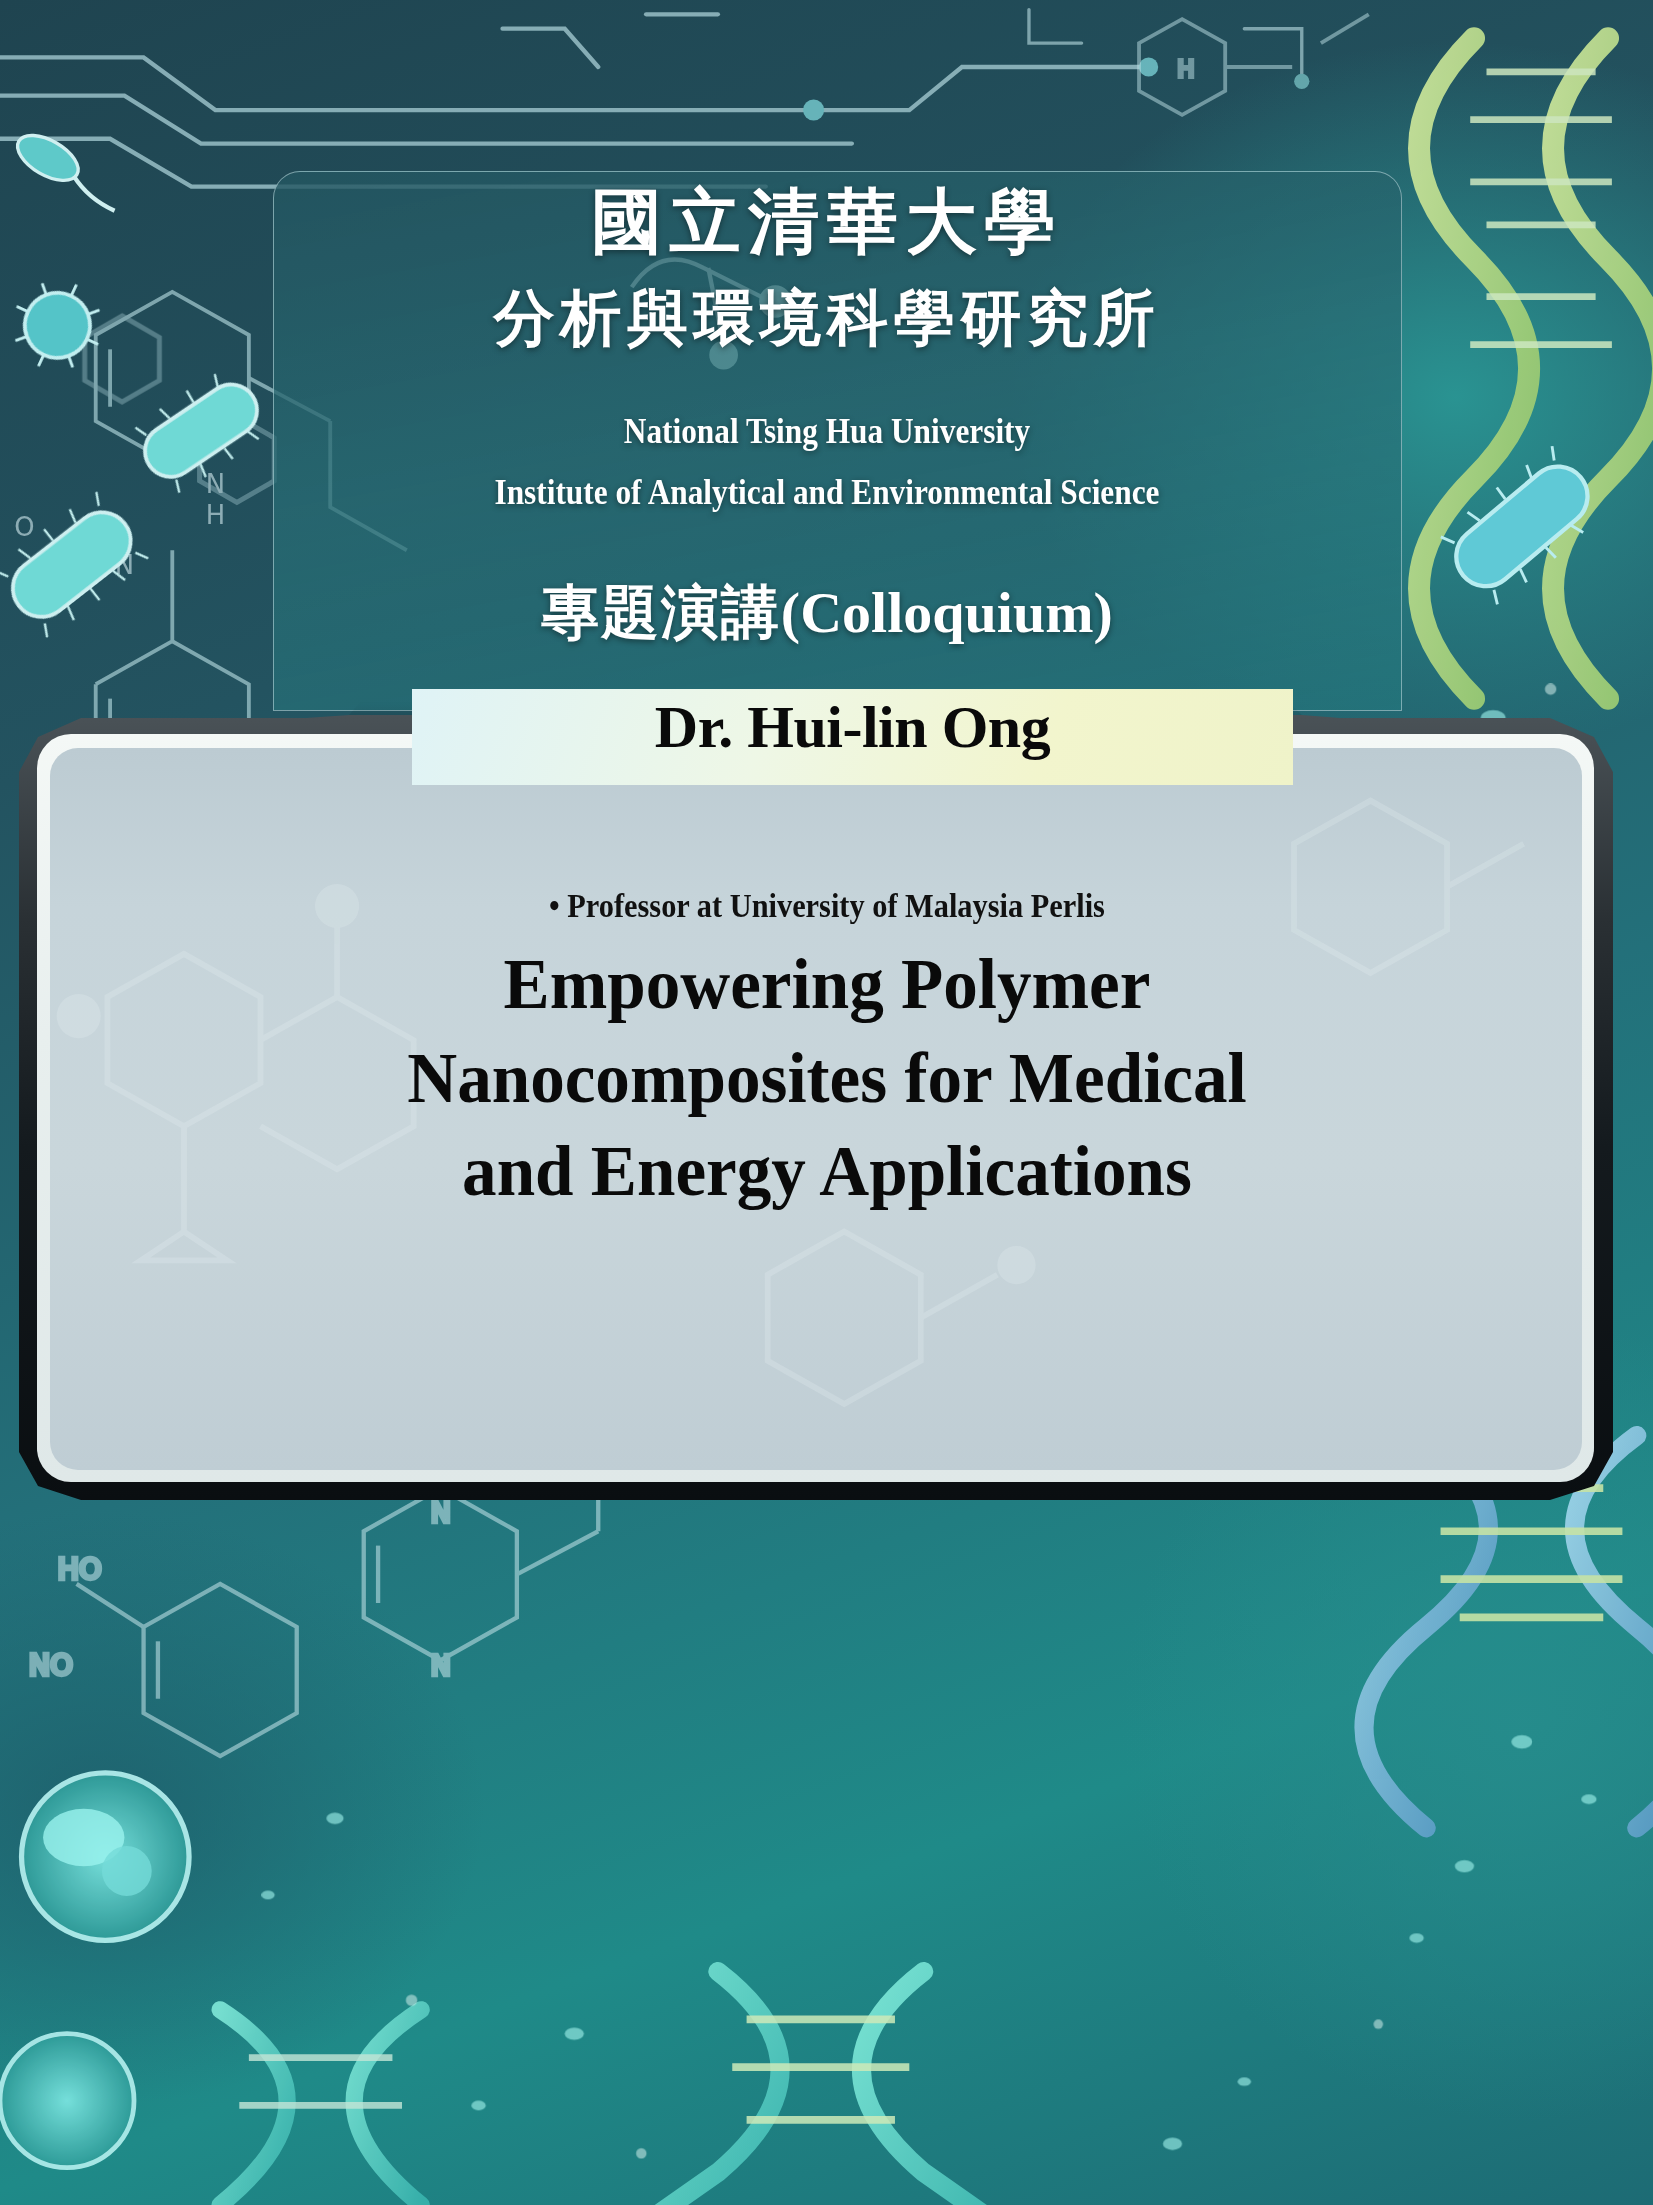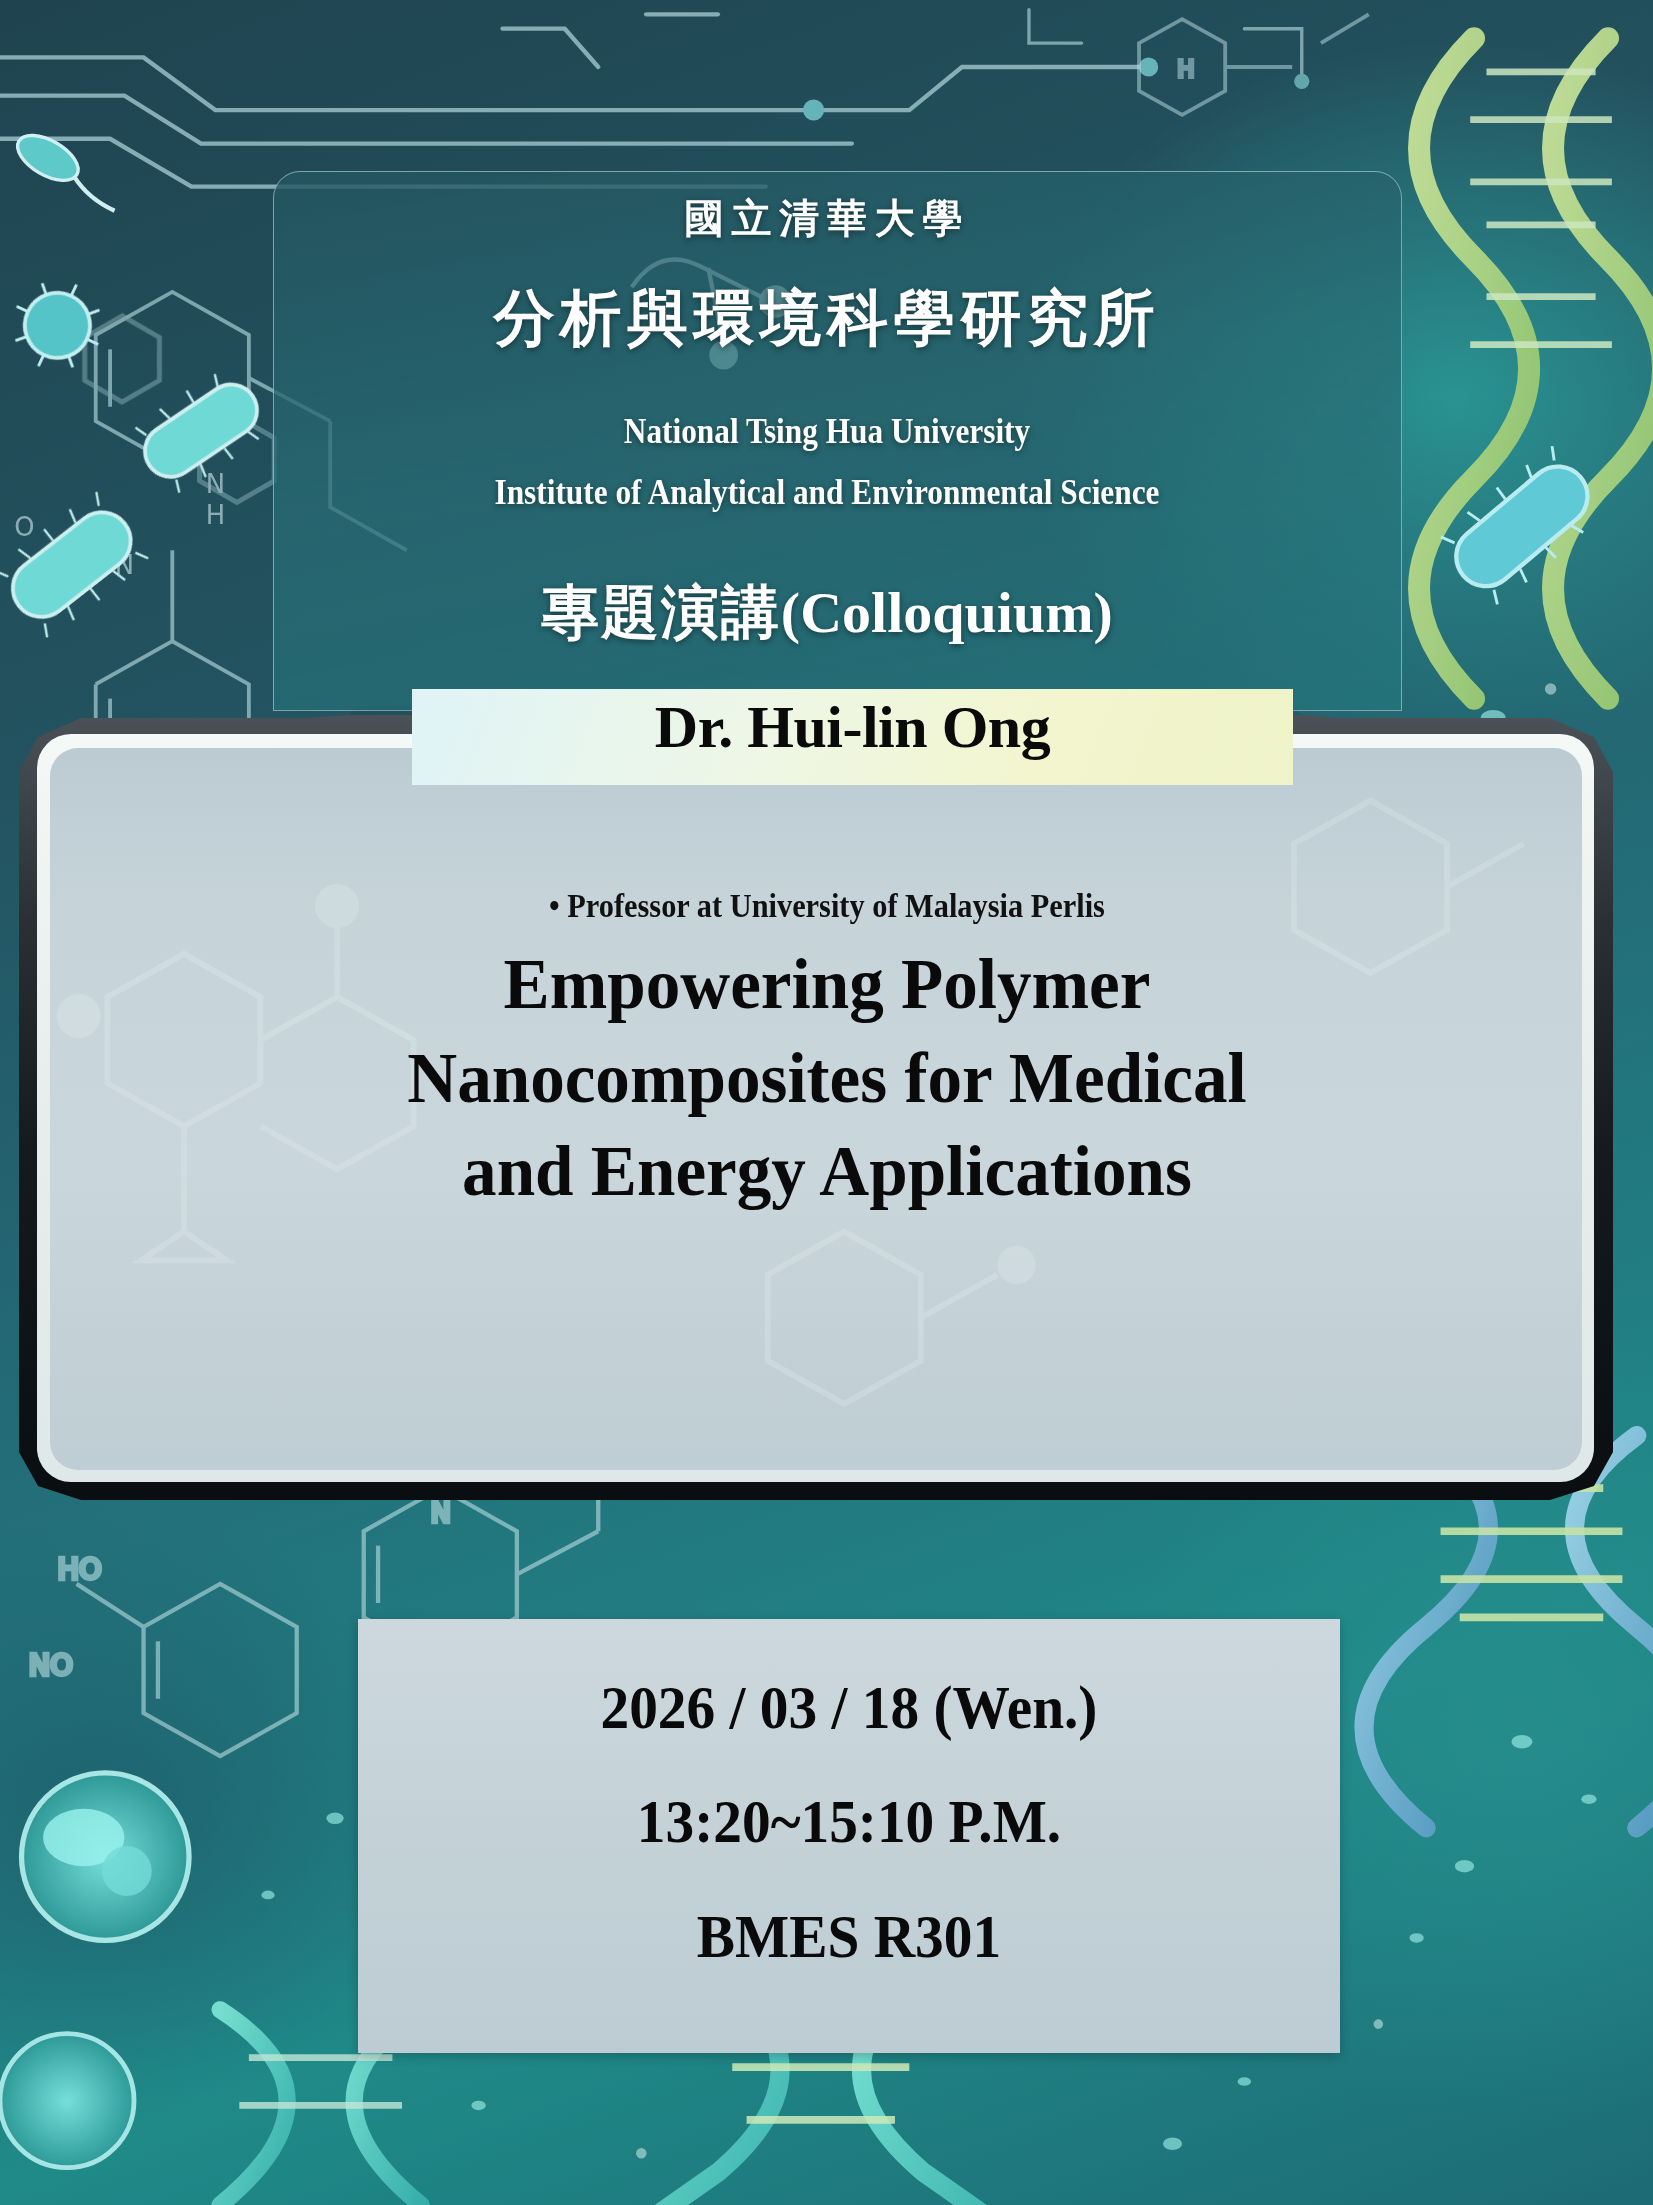--- a/index.html
+++ b/index.html
@@ -28,21 +28,21 @@
     background:linear-gradient(170deg,rgba(36,86,97,.80) 0%,rgba(40,108,116,.74) 45%,rgba(36,120,126,.62) 100%);
     border:1.4px solid rgba(196,224,228,.55);
     border-radius:27px 27px 0 0;
   }
   .hdr-txt{
     position:absolute;left:0;right:0;
     text-align:center;color:#fff;
     font-family:"Liberation Serif",serif;
     text-shadow:0 2.4px 6.7px rgba(0,0,0,.45);
   }
-  .cn1{top:191px;font-size:40px;font-weight:700;letter-spacing:7.7px;
+  .cn1{top:175px;font-size:71px;font-weight:700;letter-spacing:7.7px;
        font-family:"DejaVu Sans",sans-serif;}
   .cn2{top:278px;font-size:61px;font-weight:700;letter-spacing:5.7px;
        font-family:"DejaVu Sans",sans-serif;}
   .en1{top:410px;font-size:36px;font-weight:700;transform:scaleX(.87);}
   .en2{top:471px;font-size:36px;font-weight:700;transform:scaleX(.87);}
   .colloquium{top:574px;font-size:58px;font-weight:700;}
   .colloquium .cn-part{font-family:"DejaVu Sans",sans-serif;letter-spacing:1.9px;}
   .colloquium .en-part{font-family:"Liberation Serif",serif;}
 
   
@@ -392,20 +392,15 @@
     <span>•</span>
     <span>Professor at University of Malaysia Perlis</span>
   </div>
 
   <div class="talk-title">
     <div>Empowering Polymer</div>
     <div>Nanocomposites for Medical</div>
     <div>and Energy Applications</div>
   </div>
 
-  <div class="info-box">
-    <div class="info-line info-l1">2026 / 03 / 18 (Wen.)</div>
-    <div class="info-line info-l2">13:20~15:10 P.M.</div>
-    <div class="info-line info-l3">BMES R301</div>
-  </div>
 
 </div>
 
 
 </body></html>

